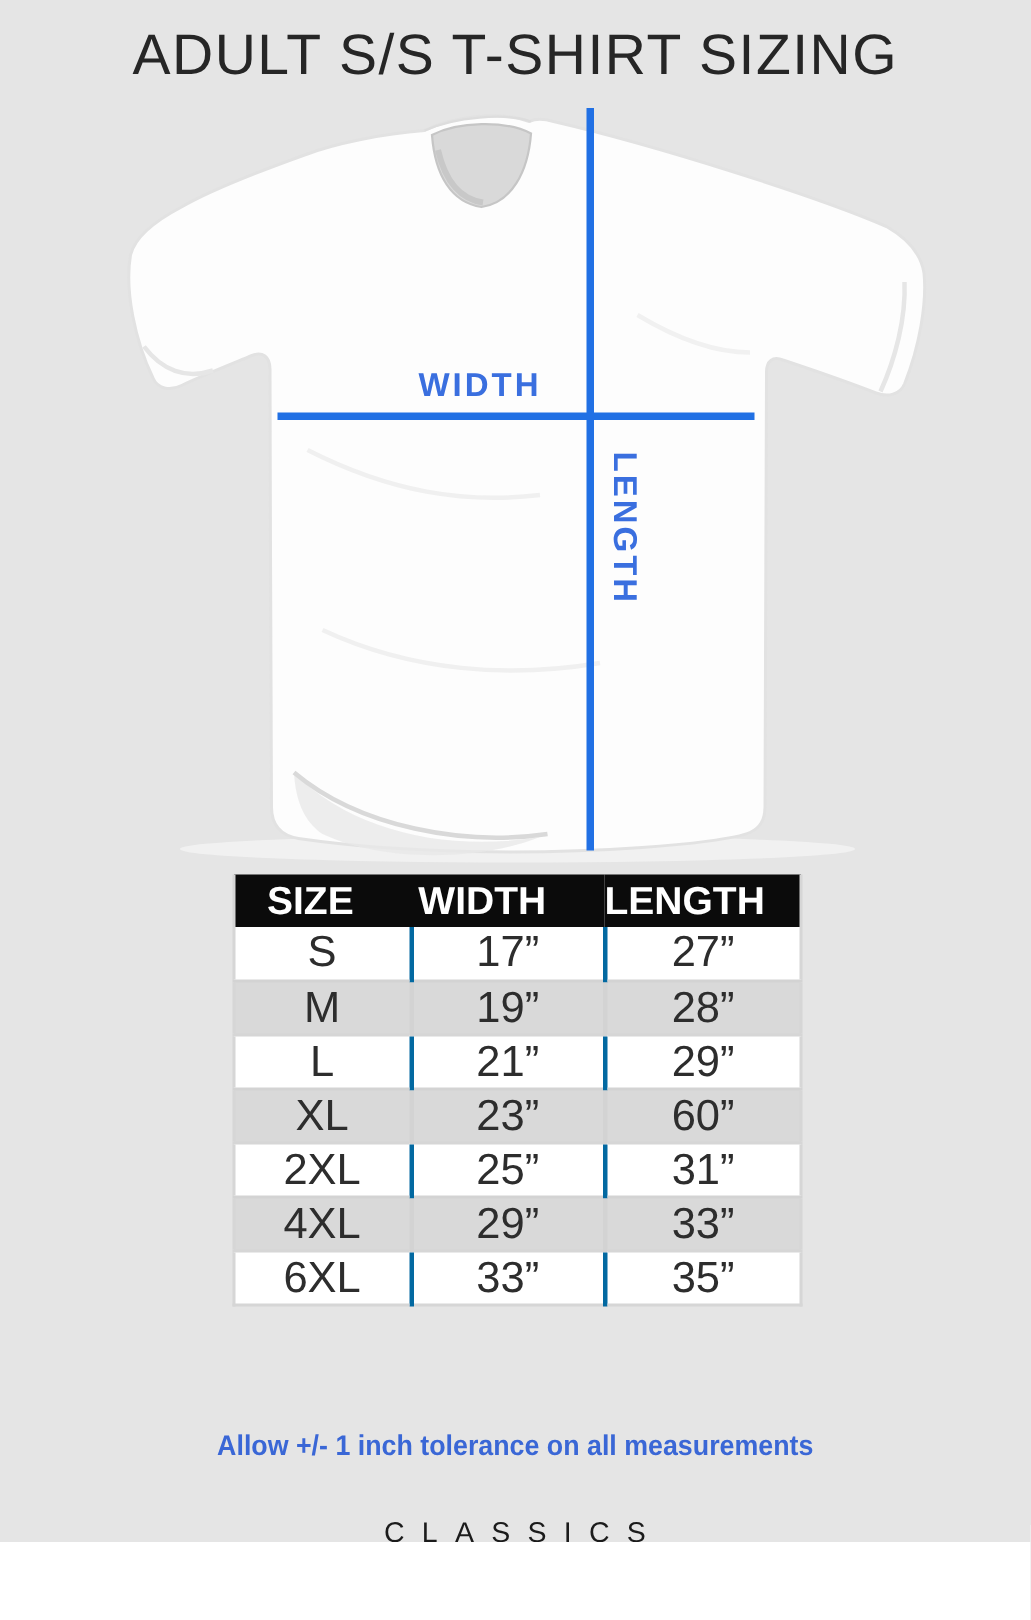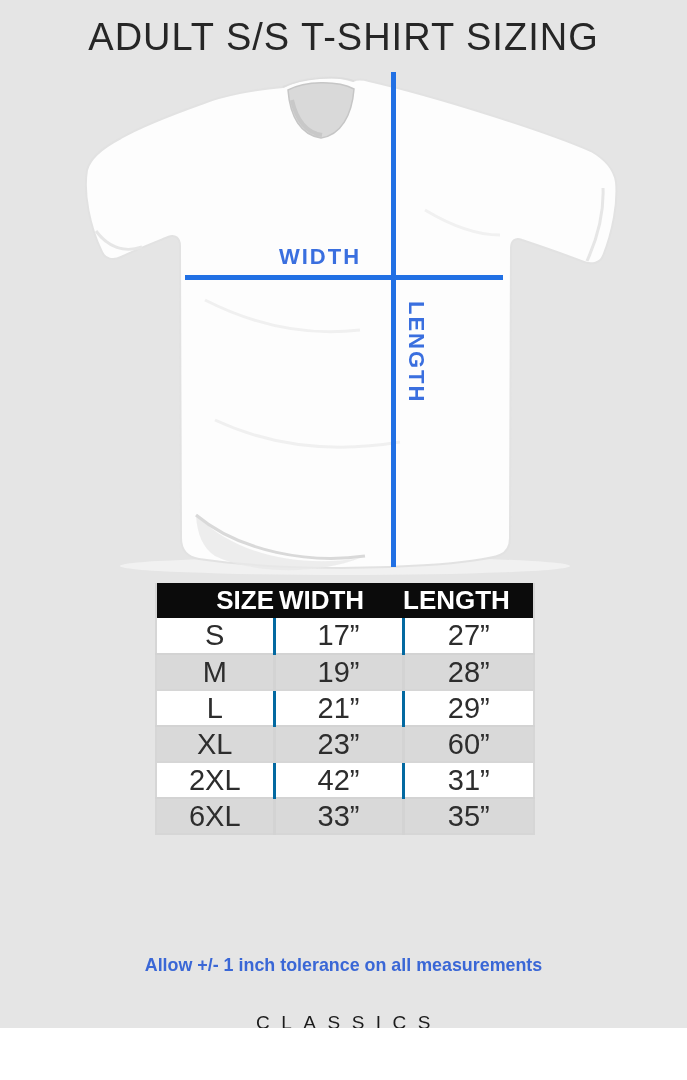--- a/index.html
+++ b/index.html
@@ -33,21 +33,21 @@
   
   .size-table {
     position:absolute; left:155px; top:583px; width:378px;
     border-collapse:collapse; table-layout:fixed;
     border:2px solid #d6d6d6; border-top:0;
   }
   .size-table th {
     background:#0b0b0b; color:#ffffff; font-size:26px; font-weight:bold;
     height:35px; text-align:center; padding:0 34px 0 0;
   }
-  .size-table th.col-size { text-align:right; padding:0 0 0 9px; }
+  .size-table th.col-size { text-align:left; padding:0 0 0 21px; }
   .size-table td {
     height:36px; font-size:29px; font-weight:300; color:#2d2d2d;
     text-align:center; background:#ffffff; line-height:1;
   }
   .size-table td + td { border-left:3px solid #0369a1; }
   .size-table tbody tr + tr td { border-top:2px solid #d6d6d6; }
   .size-table tbody tr:nth-child(even) td { background:#d9d9d9; border-color:#d3d3d3; }
 
   
   .tolerance-note {
@@ -151,22 +151,27 @@
         <td>21”</td>
         <td>29”</td>
       </tr>
       <tr>
         <td>XL</td>
         <td>23”</td>
         <td>60”</td>
       </tr>
       <tr>
         <td>2XL</td>
-        <td>42”</td>
+        <td>25”</td>
         <td>31”</td>
+      </tr>
+      <tr>
+        <td>4XL</td>
+        <td>29”</td>
+        <td>33”</td>
       </tr>
       <tr>
         <td>6XL</td>
         <td>33”</td>
         <td>35”</td>
       </tr>
     </tbody>
   </table>
 
   <div class="tolerance-note">Allow +/- 1 inch tolerance on all measurements</div>

